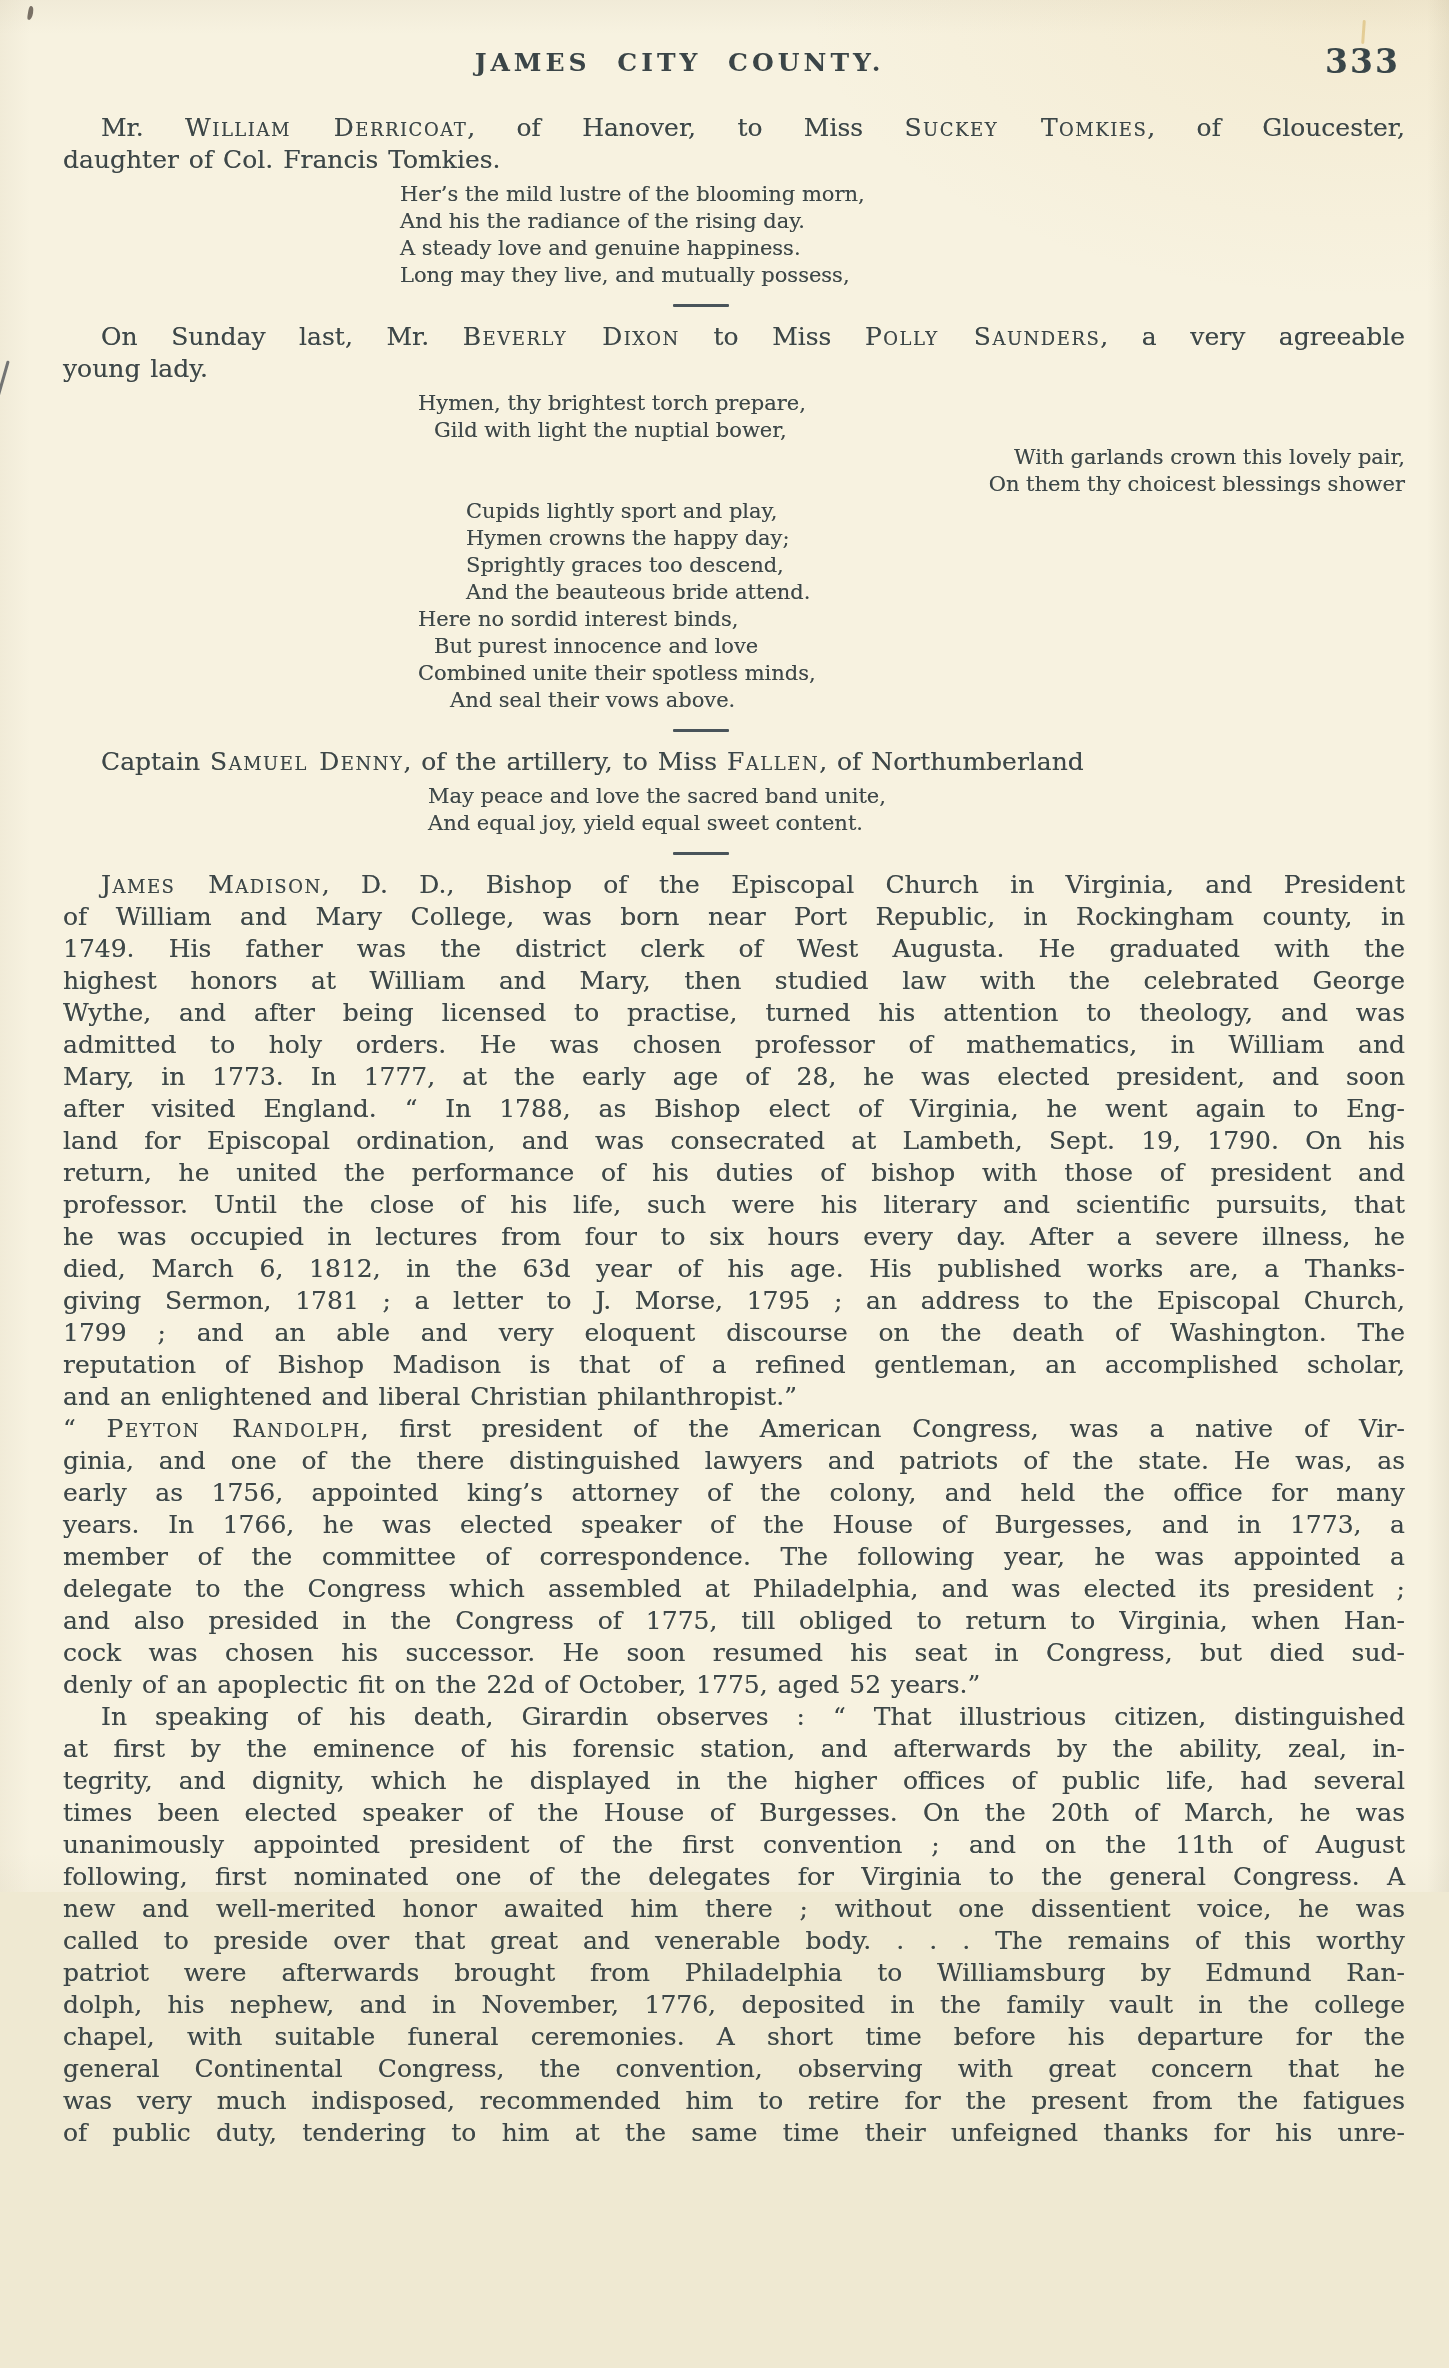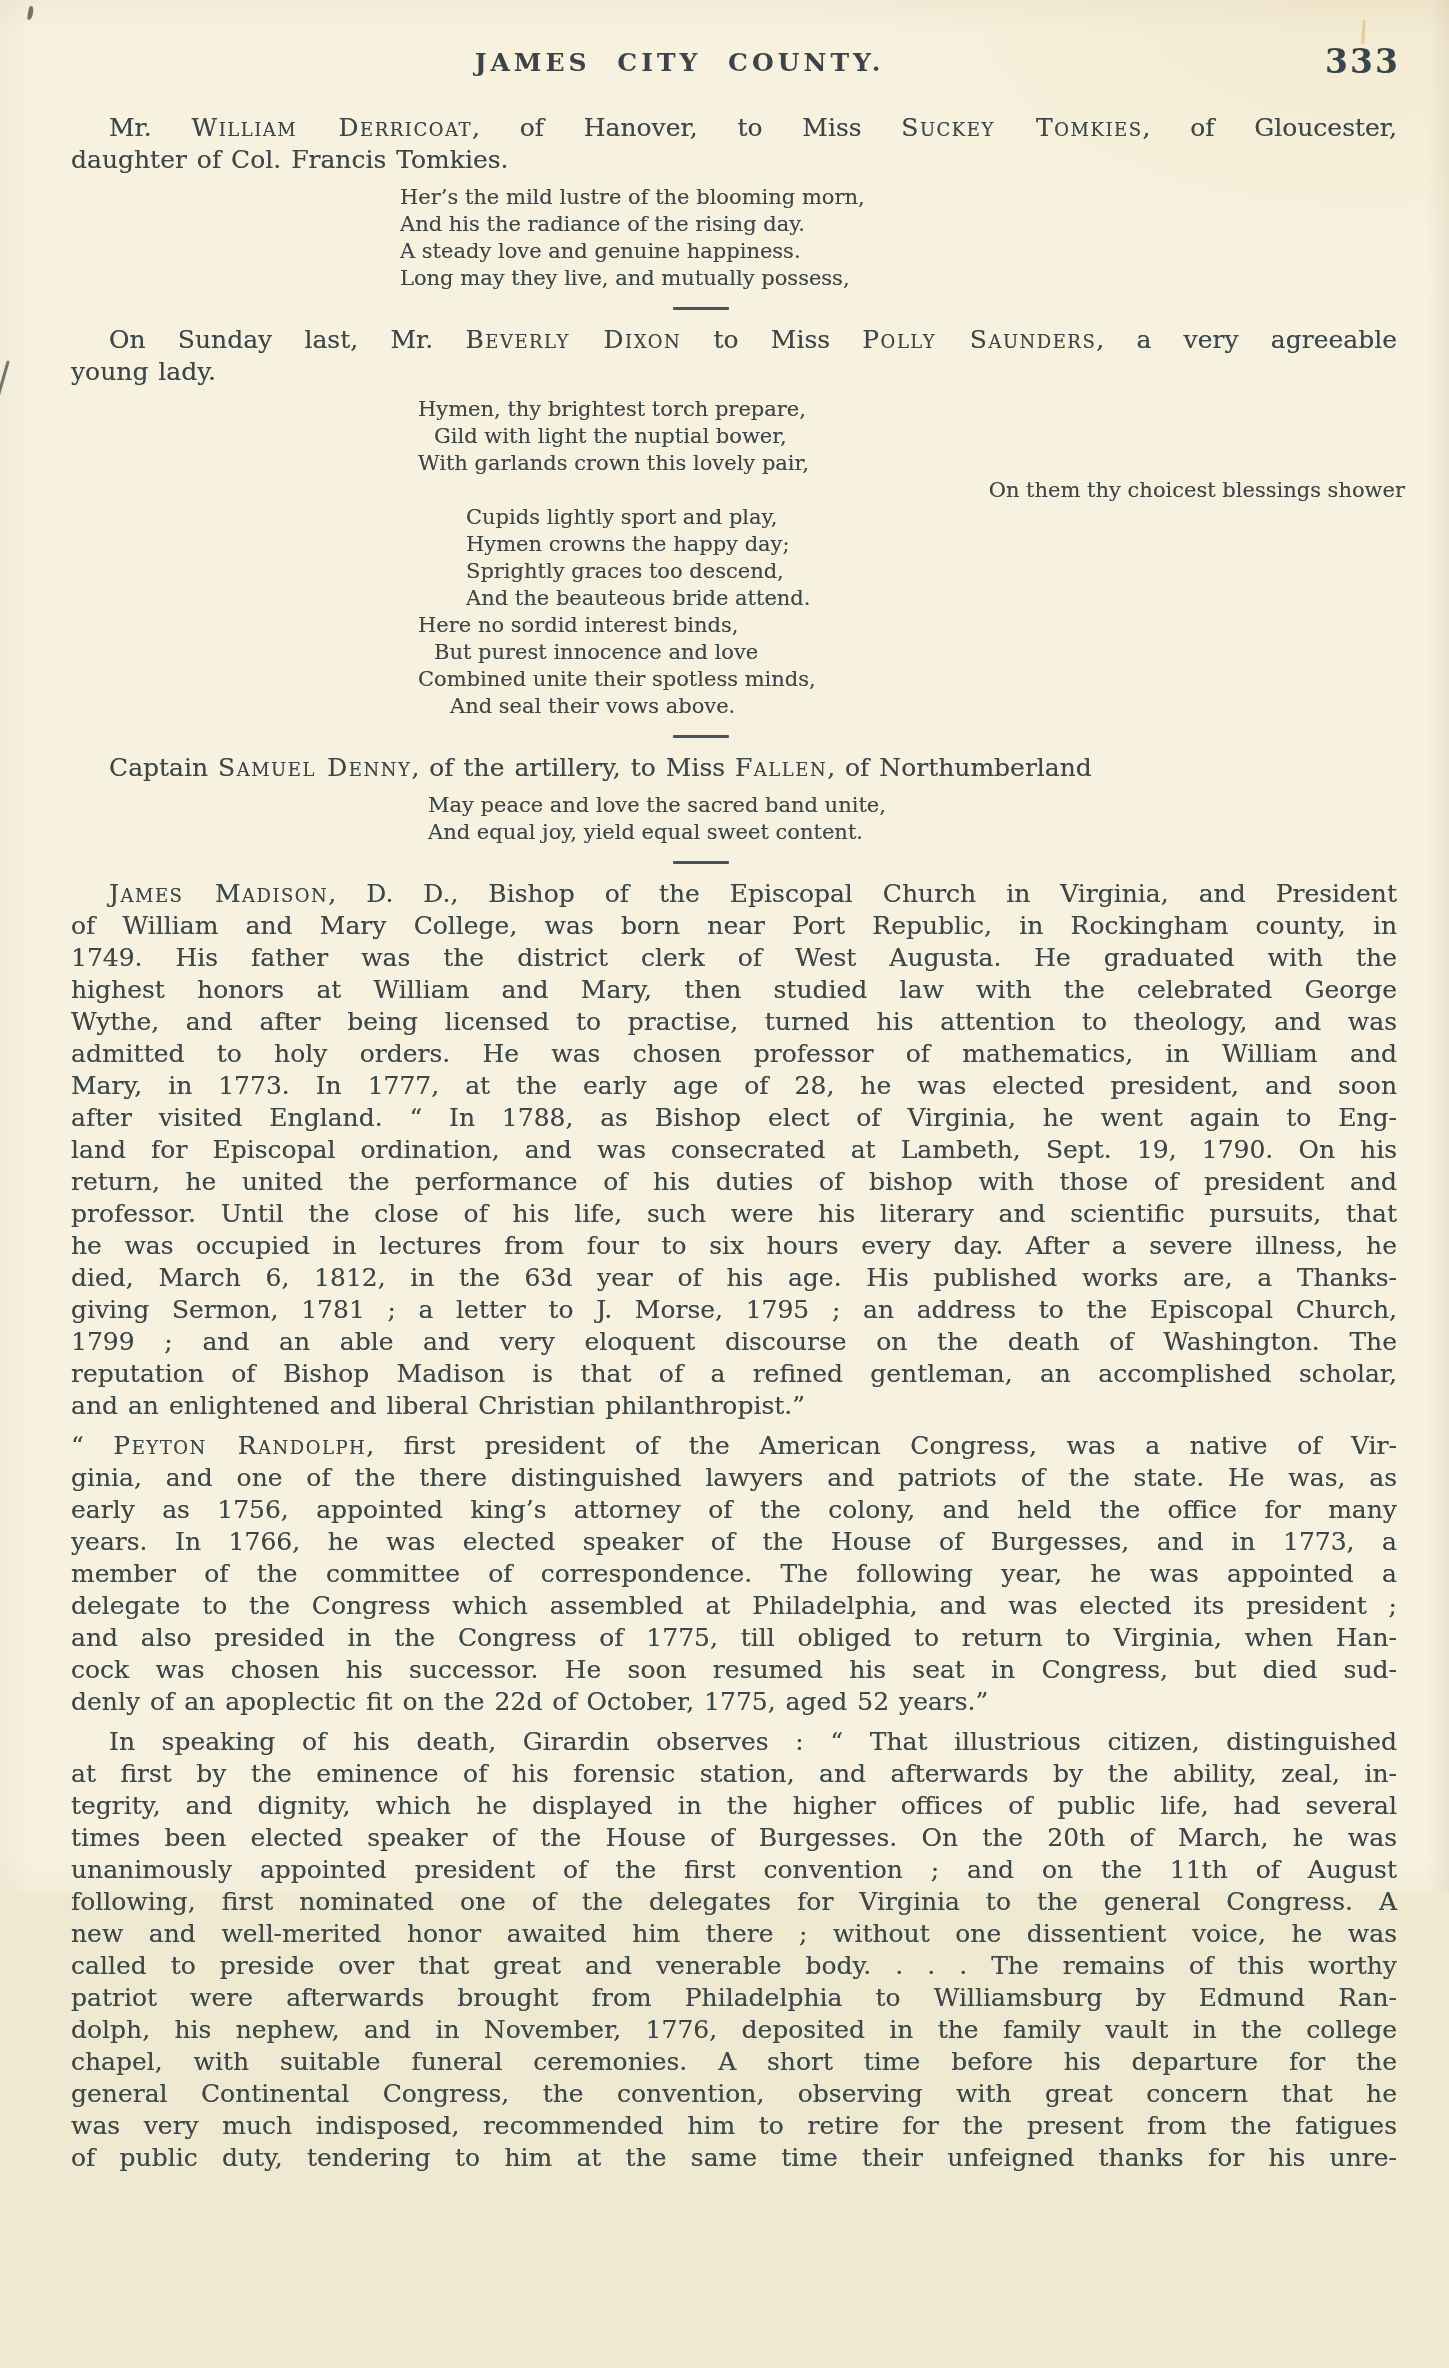--- a/index.html
+++ b/index.html
@@ -25,21 +25,21 @@
     position: absolute; left: 0; right: 90px; top: 48px;
     text-align: center; font-size: 25px; font-weight: bold;
     letter-spacing: 4px; word-spacing: 14px; color: #3b4547;
   }
   .page-number {
     position: absolute; right: 49px; top: 42px;
     font-size: 33px; font-weight: bold; letter-spacing: 2px; color: #394649;
   }
   .content { margin: 28px 44px 0 63px; width: 1342px; }
   .para {
-    font-size: 25px; line-height: 32px; margin: 8px;
+    font-size: 25px; line-height: 32px; margin: 0;
     word-spacing: 2px;
     text-shadow: 0 0 0.5px rgba(61,71,72,0.55);
   }
   .jline { text-align: justify; text-align-last: justify; }
   .jline.lastline { text-align-last: left; }
   .jline.firstline { text-indent: 38px; }
   .sc { font-variant: small-caps; letter-spacing: 1.5px; }
   .poem {
     margin: 5px 0; font-size: 21px; line-height: 27px;
     text-shadow: 0 0 0.4px rgba(61,71,72,0.5);
@@ -85,21 +85,21 @@
         <div class="poem-line" style="margin-left: 337px;">Long may they live, and mutually possess,</div>
       </div>
       <div class="divider"></div>
       <div class="para">
         <div class="jline firstline"><span>On Sunday last, Mr. </span><span class="sc">Beverly Dixon</span><span> to Miss </span><span class="sc">Polly Saunders</span><span>, a very agreeable</span></div>
         <div class="jline lastline"><span>young lady.</span></div>
       </div>
       <div class="poem">
         <div class="poem-line" style="margin-left: 355px;">Hymen, thy brightest torch prepare,</div>
         <div class="poem-line" style="margin-left: 371px;">Gild with light the nuptial bower,</div>
-        <div class="poem-line" style="margin-left: 355px;">With garlands crown this lovely pair,</div>
+        <div class="poem-line" style="margin-left: 355px; text-align: right;">With garlands crown this lovely pair,</div>
         <div class="poem-line" style="margin-left: 387px; text-align: right;">On them thy choicest blessings shower</div>
         <div class="poem-line" style="margin-left: 403px;">Cupids lightly sport and play,</div>
         <div class="poem-line" style="margin-left: 403px;">Hymen crowns the happy day;</div>
         <div class="poem-line" style="margin-left: 403px;">Sprightly graces too descend,</div>
         <div class="poem-line" style="margin-left: 403px;">And the beauteous bride attend.</div>
         <div class="poem-line" style="margin-left: 355px;">Here no sordid interest binds,</div>
         <div class="poem-line" style="margin-left: 371px;">But purest innocence and love</div>
         <div class="poem-line" style="margin-left: 355px;">Combined unite their spotless minds,</div>
         <div class="poem-line" style="margin-left: 387px;">And seal their vows above.</div>
       </div>

